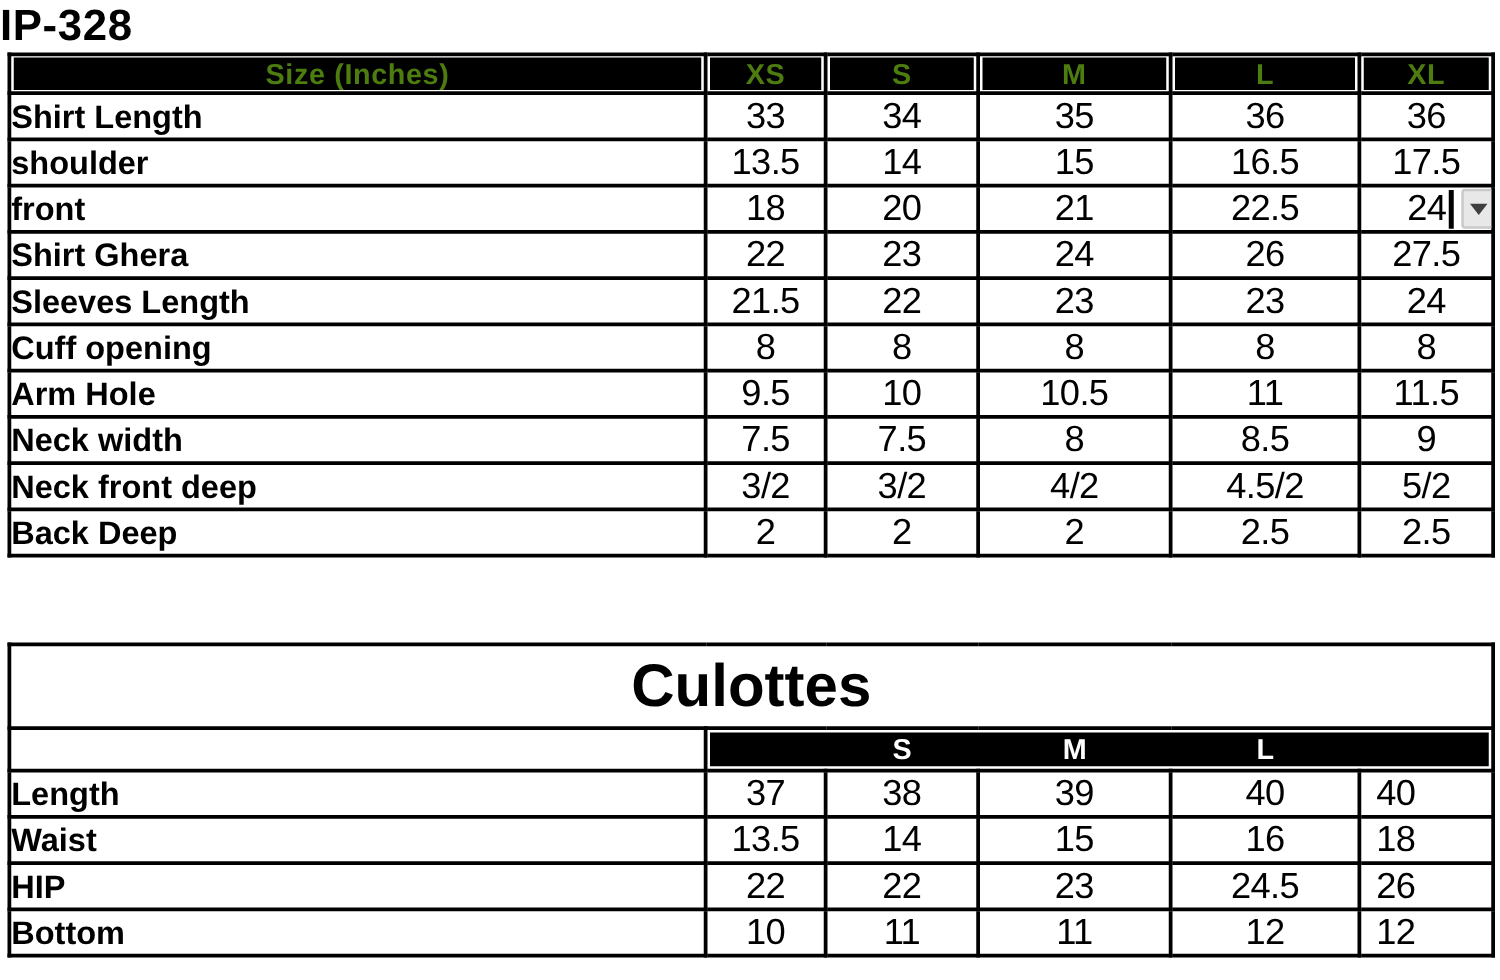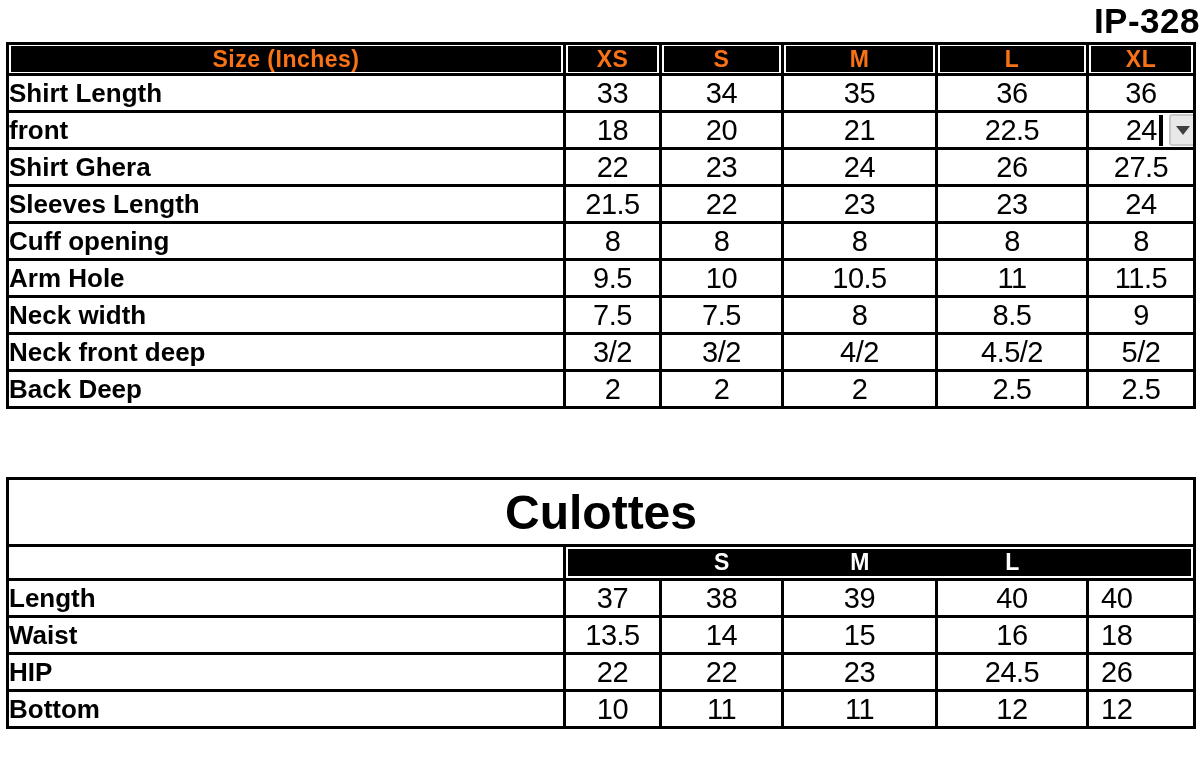--- a/index.html
+++ b/index.html
@@ -4,35 +4,35 @@
 <style>
   html,body { margin:0; padding:0; background:#fff; }
   body {
     width:1200px; height:784px; overflow:hidden;
     font-family:"Liberation Sans", sans-serif;
     color:#000;
   }
   .page { position:relative; width:1200px; height:784px; background:#fff; }
 
   .sheet-title {
-    height:42px; line-height:42px; text-align:right;
+    height:42px; line-height:42px; text-align:left;
     font-size:35px; font-weight:bold; letter-spacing:0.5px;
   }
 
   table.t {
     border-collapse:collapse; table-layout:fixed;
     margin-left:6px; width:1187px;
     border:3px solid #000;
   }
   table.t td { border:3px solid #000; padding:0; overflow:hidden; vertical-align:middle; }
 
   
   td.hcell { height:28px; background:#fff; }
   .hfill {
-    height:26px; margin:1px 2px; background:#000; color:#f97316;
+    height:26px; margin:1px 2px; background:#000; color:#4d7c0f;
     display:flex; align-items:center; justify-content:center;
     font-size:23px; font-weight:bold; letter-spacing:0.5px;
   }
 
   td.lbl { height:34px; text-align:left; font-weight:bold; font-size:26px; }
   td.val { height:34px; text-align:center; font-size:29px; letter-spacing:-0.5px; }
   td.val.left { text-align:left; padding-left:12px; }
 
   
   td.edit-cell { position:relative; }
@@ -101,20 +101,28 @@
             <div class="hfill">XL</div>
           </td>
     </tr>
     <tr>
       <td class="lbl">Shirt Length</td>
       <td class="val">33</td>
       <td class="val">34</td>
       <td class="val">35</td>
       <td class="val">36</td>
       <td class="val">36</td>
+    </tr>
+    <tr>
+      <td class="lbl">shoulder</td>
+      <td class="val">13.5</td>
+      <td class="val">14</td>
+      <td class="val">15</td>
+      <td class="val">16.5</td>
+      <td class="val">17.5</td>
     </tr>
     <tr>
       <td class="lbl">front</td>
       <td class="val">18</td>
       <td class="val">20</td>
       <td class="val">21</td>
       <td class="val">22.5</td>
       <td class="val edit-cell">
         <div class="edit-inner">
           <span>24</span>

